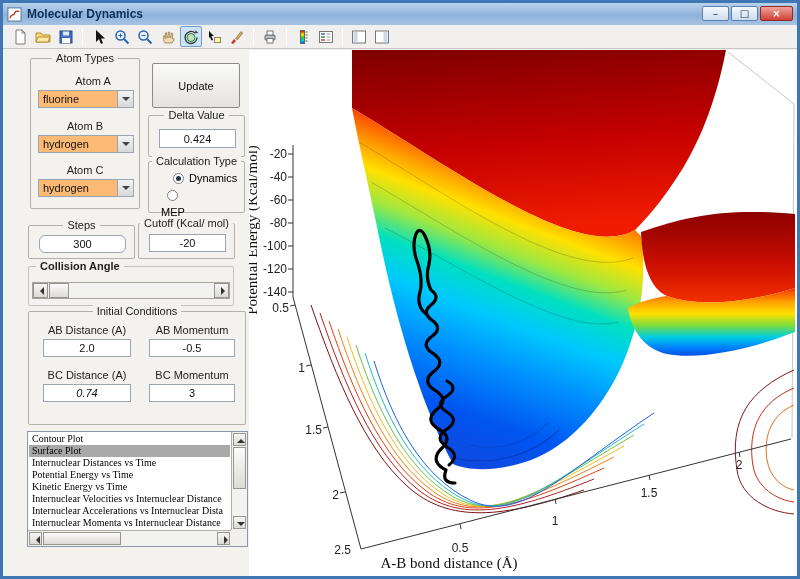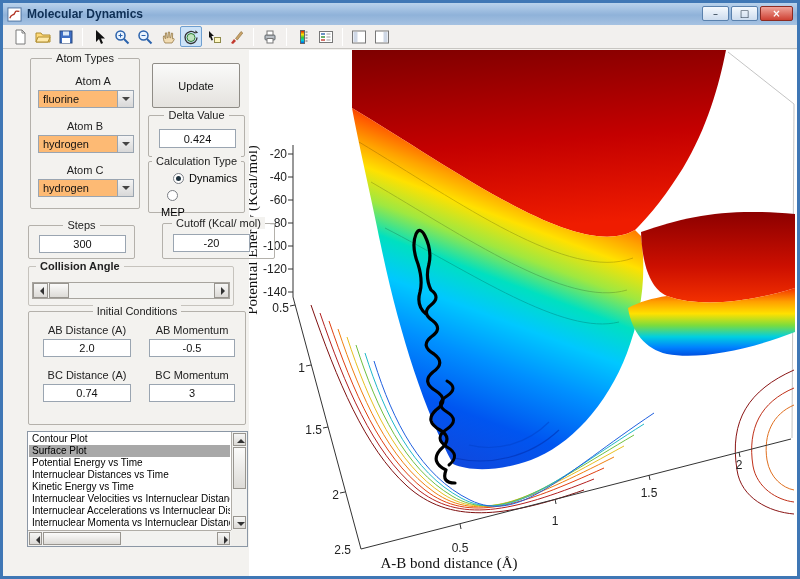--- a/index.html
+++ b/index.html
@@ -54,21 +54,21 @@
   .sbtn { position:absolute; background:linear-gradient(#f6f6f5,#dcdad6); border:1px solid #98958f; }
   .arr { position:absolute; width:0; height:0; border:4px solid transparent; }
   .arr.l { border-right-color:#333; left:2px; top:3px; }
   .arr.r { border-left-color:#333; left:6px; top:3px; }
   .arr.u { border-bottom-color:#333; left:3px; top:1px; }
   .arr.d { border-top-color:#333; left:3px; top:5px; }
   .thumb { position:absolute; background:linear-gradient(#fbfbfa,#dddbd7); border:1px solid #98958f; }
 
   
   .listbox { position:absolute; background:#fff; border:1px solid #8b97a5; }
-  .litems { position:absolute; left:1px; top:1px; right:17px; bottom:17px; overflow:hidden; }
+  .litems { position:absolute; left:1px; top:1px; right:17px; bottom:17px; overflow:hidden;font-family:Liberation Serif, serif; }
   .li { height:12px; line-height:12px; padding-left:3px; white-space:nowrap; overflow:hidden;
     font-size:10px; color:#000; }
   .li.selected { background:#a8a8a8; }
 
   
   .plot { position:absolute; left:246px; top:0; width:548px; height:528px; background:#fff; }
   .tick { font:12px "Liberation Sans",sans-serif; fill:#222; }
   .axlabel { font:15px "Liberation Serif",serif; fill:#111; }
 </style>
 </head>
@@ -356,24 +356,24 @@
         <span>Dynamics</span>
       </div>
       <div class="radio" style="left:12px; top:28px;flex-direction:column;">
         <span class="dot"></span>
         <span>MEP</span>
       </div>
     </div>
 
     <div class="grp" style="left:25px; top:175px; width:107px; height:34px;">
       <div class="ttl"><span>Steps</span></div>
-      <input class="edit" style="left: 10px; top: 9px; width: 87px; height: 18px;" value="300">
-    </div>
-
-    <div class="grp" style="left:159px; top:173px; width:113px; height:36px;">
+      <input class="edit" style="left: 10px; top: 9px; width: 87px; height: 18px; border-radius: 6px;" value="300">
+    </div>
+
+    <div class="grp" style="left:135px; top:173px; width:97px; height:36px;">
       <div class="ttl"><span>Cutoff (Kcal/ mol)</span></div>
       <input class="edit" style="left: 10px; top: 10px; width: 77px; height: 18px;" value="-20">
     </div>
 
     <div class="grp" style="left:25px; top:216px; width:206px; height:40px; border-color:#c6c3bd;font-weight:bold;">
       <div class="ttl left"><span>Collision Angle</span></div>
       <div class="sb" style="left:3px; top:15px; width:198px; height:17px;">
         <div class="sbtn" style="left:0; top:0; width:15px; height:15px;">
             <i class="arr l"></i>
           </div>
@@ -384,31 +384,31 @@
       </div>
     </div>
 
     <div class="grp" style="left:25px; top:261px; width:218px; height:114px;">
       <div class="ttl"><span>Initial Conditions</span></div>
       <div class="lbl" style="left:10px; top:12px; width:96px;">AB Distance (A)</div>
       <input class="edit" style="left: 14px; top: 27px; width: 88px; height: 18px;" value="2.0">
       <div class="lbl" style="left:118px; top:12px; width:90px;">AB Momentum</div>
       <input class="edit" style="left: 120px; top: 27px; width: 86px; height: 18px;" value="-0.5">
       <div class="lbl" style="left:10px; top:57px; width:96px;">BC Distance (A)</div>
-      <input class="edit" style="left: 14px; top: 72px; width: 88px; height: 18px;" value="0.74">
+      <input class="edit" style="left: 14px; top: 72px; width: 88px; height: 18px; font-style: italic;" value="0.74">
       <div class="lbl" style="left:118px; top:57px; width:90px;">BC Momentum</div>
       <input class="edit" style="left: 120px; top: 72px; width: 86px; height: 18px;" value="3">
     </div>
 
     <div class="listbox" style="left:24px; top:381px; width:221px; height:116px;">
       <div class="litems">
         <div class="li">Contour Plot</div>
         <div class="li selected">Surface Plot</div>
+        <div class="li">Internuclear Distances vs Time</div>
         <div class="li">Potential Energy vs Time</div>
-        <div class="li">Internuclear Distances vs Time</div>
         <div class="li">Kinetic Energy vs Time</div>
         <div class="li">Internuclear Velocities vs Internuclear Distance</div>
         <div class="li">Internuclear Accelerations vs Internuclear Dista</div>
         <div class="li">Internuclear Momenta vs Internuclear Distance</div>
       </div>
 
       <div class="sb" style="right:0; top:0; width:16px; bottom:16px; border:none; border-left:1px solid #b0ada7;">
         <div class="sbtn" style="left:1px; top:1px; width:13px; height:13px;">
             <i class="arr u"></i>
           </div>

